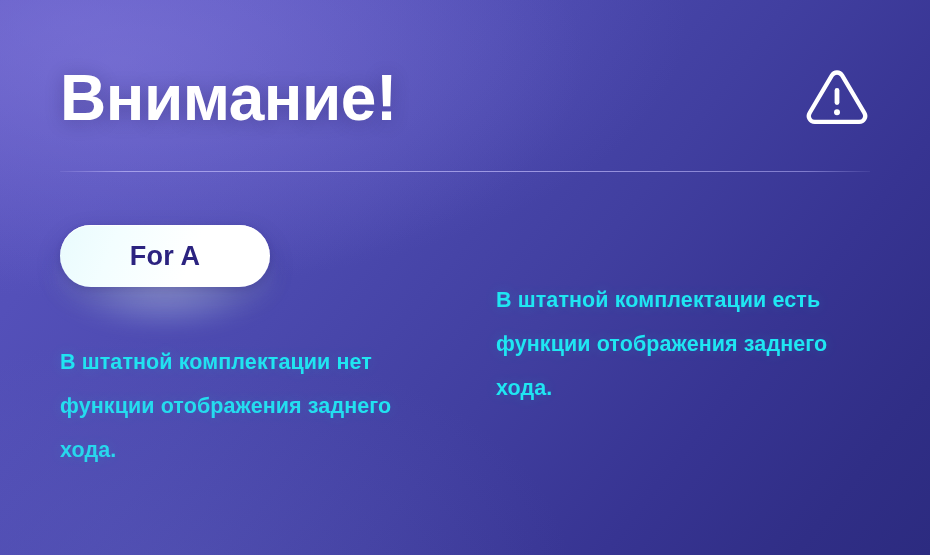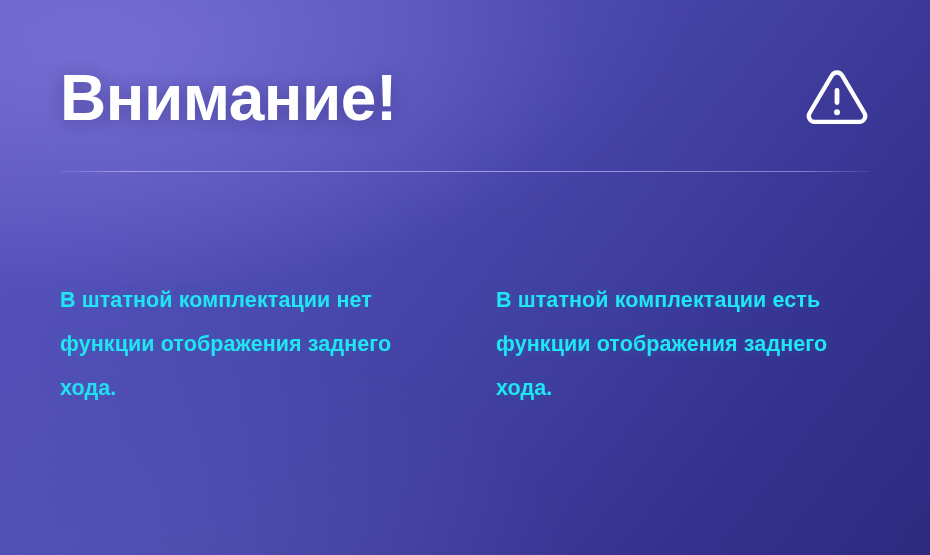--- a/index.html
+++ b/index.html
@@ -172,20 +172,26 @@
         <circle cx="33" cy="48.2" r="3.0" fill="#ffffff"></circle>
       </svg>
     </div>
   </div>
 
   <div class="divider"></div>
 
   <div class="columns">
 
     <div class="col col-a">
+      <div class="pill-wrap">
+        <div class="pill-glow"></div>
+        <div class="pill">
+          <span class="pill-label">For A</span>
+        </div>
+      </div>
       <div class="body-text">В штатной комплектации нет функции отображения заднего хода.</div>
     </div>
 
     <div class="col col-b">
       <div class="body-text">В штатной комплектации есть функции отображения заднего хода.</div>
     </div>
 
   </div>
 </div>
 

